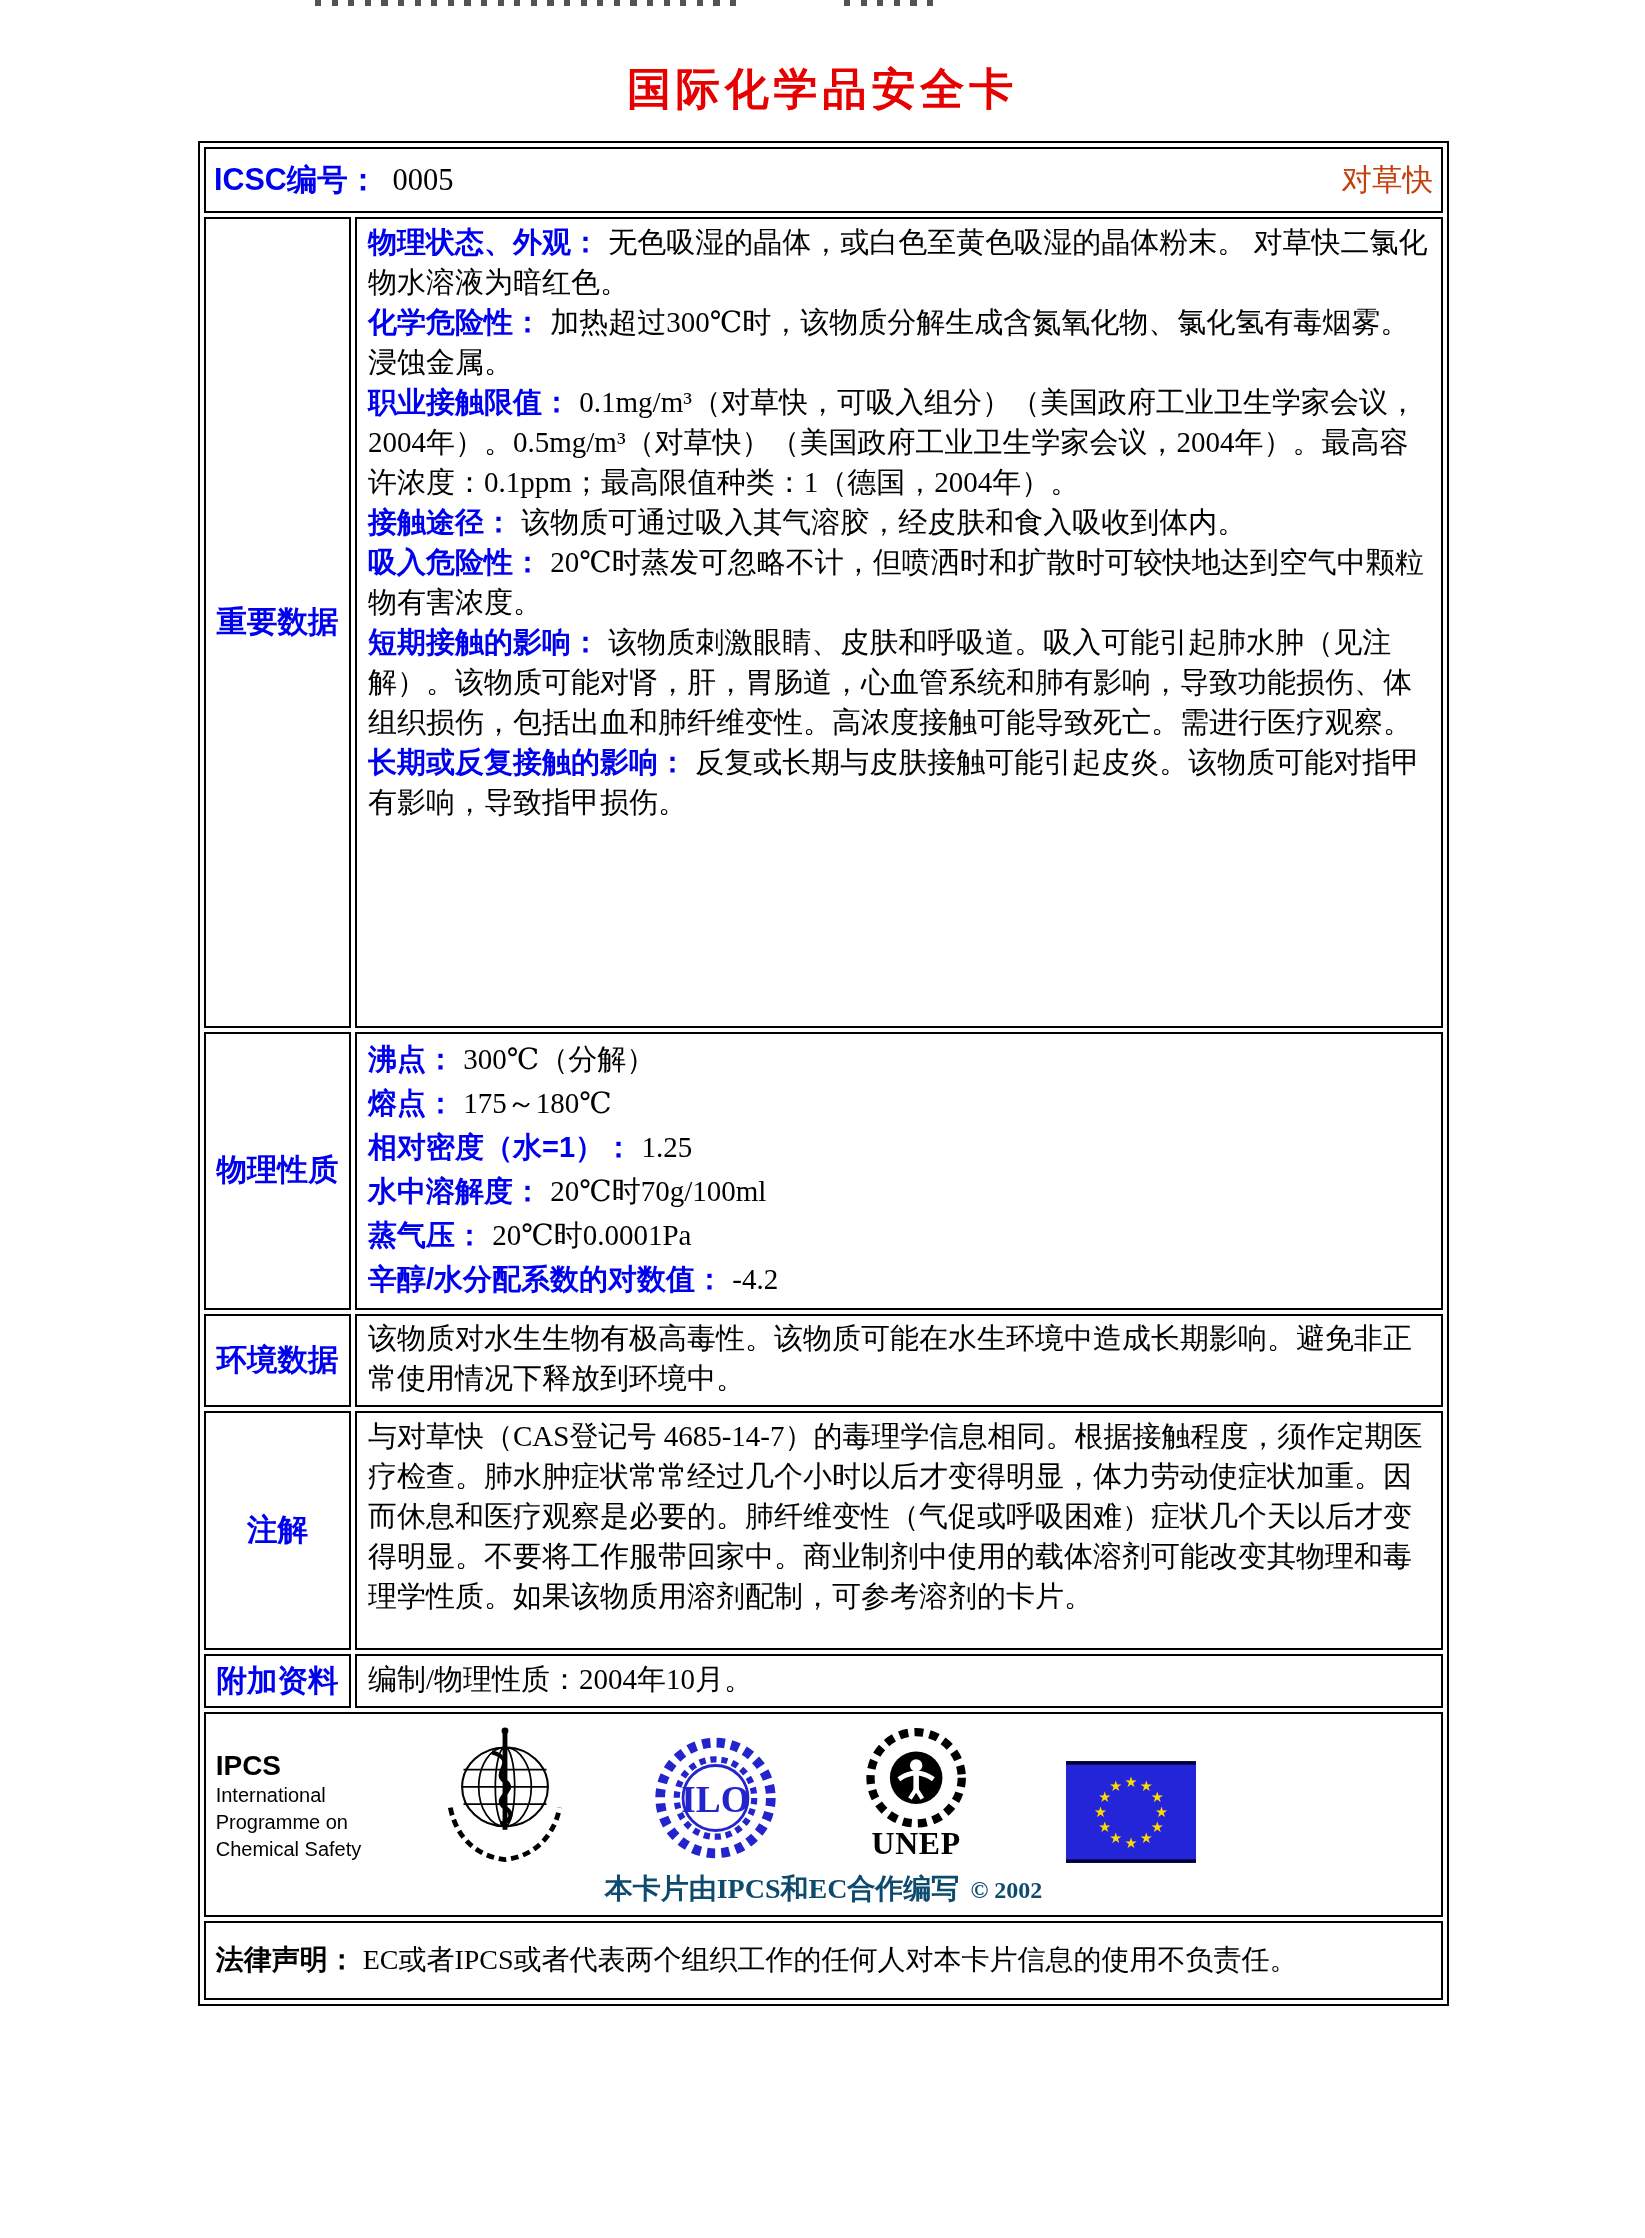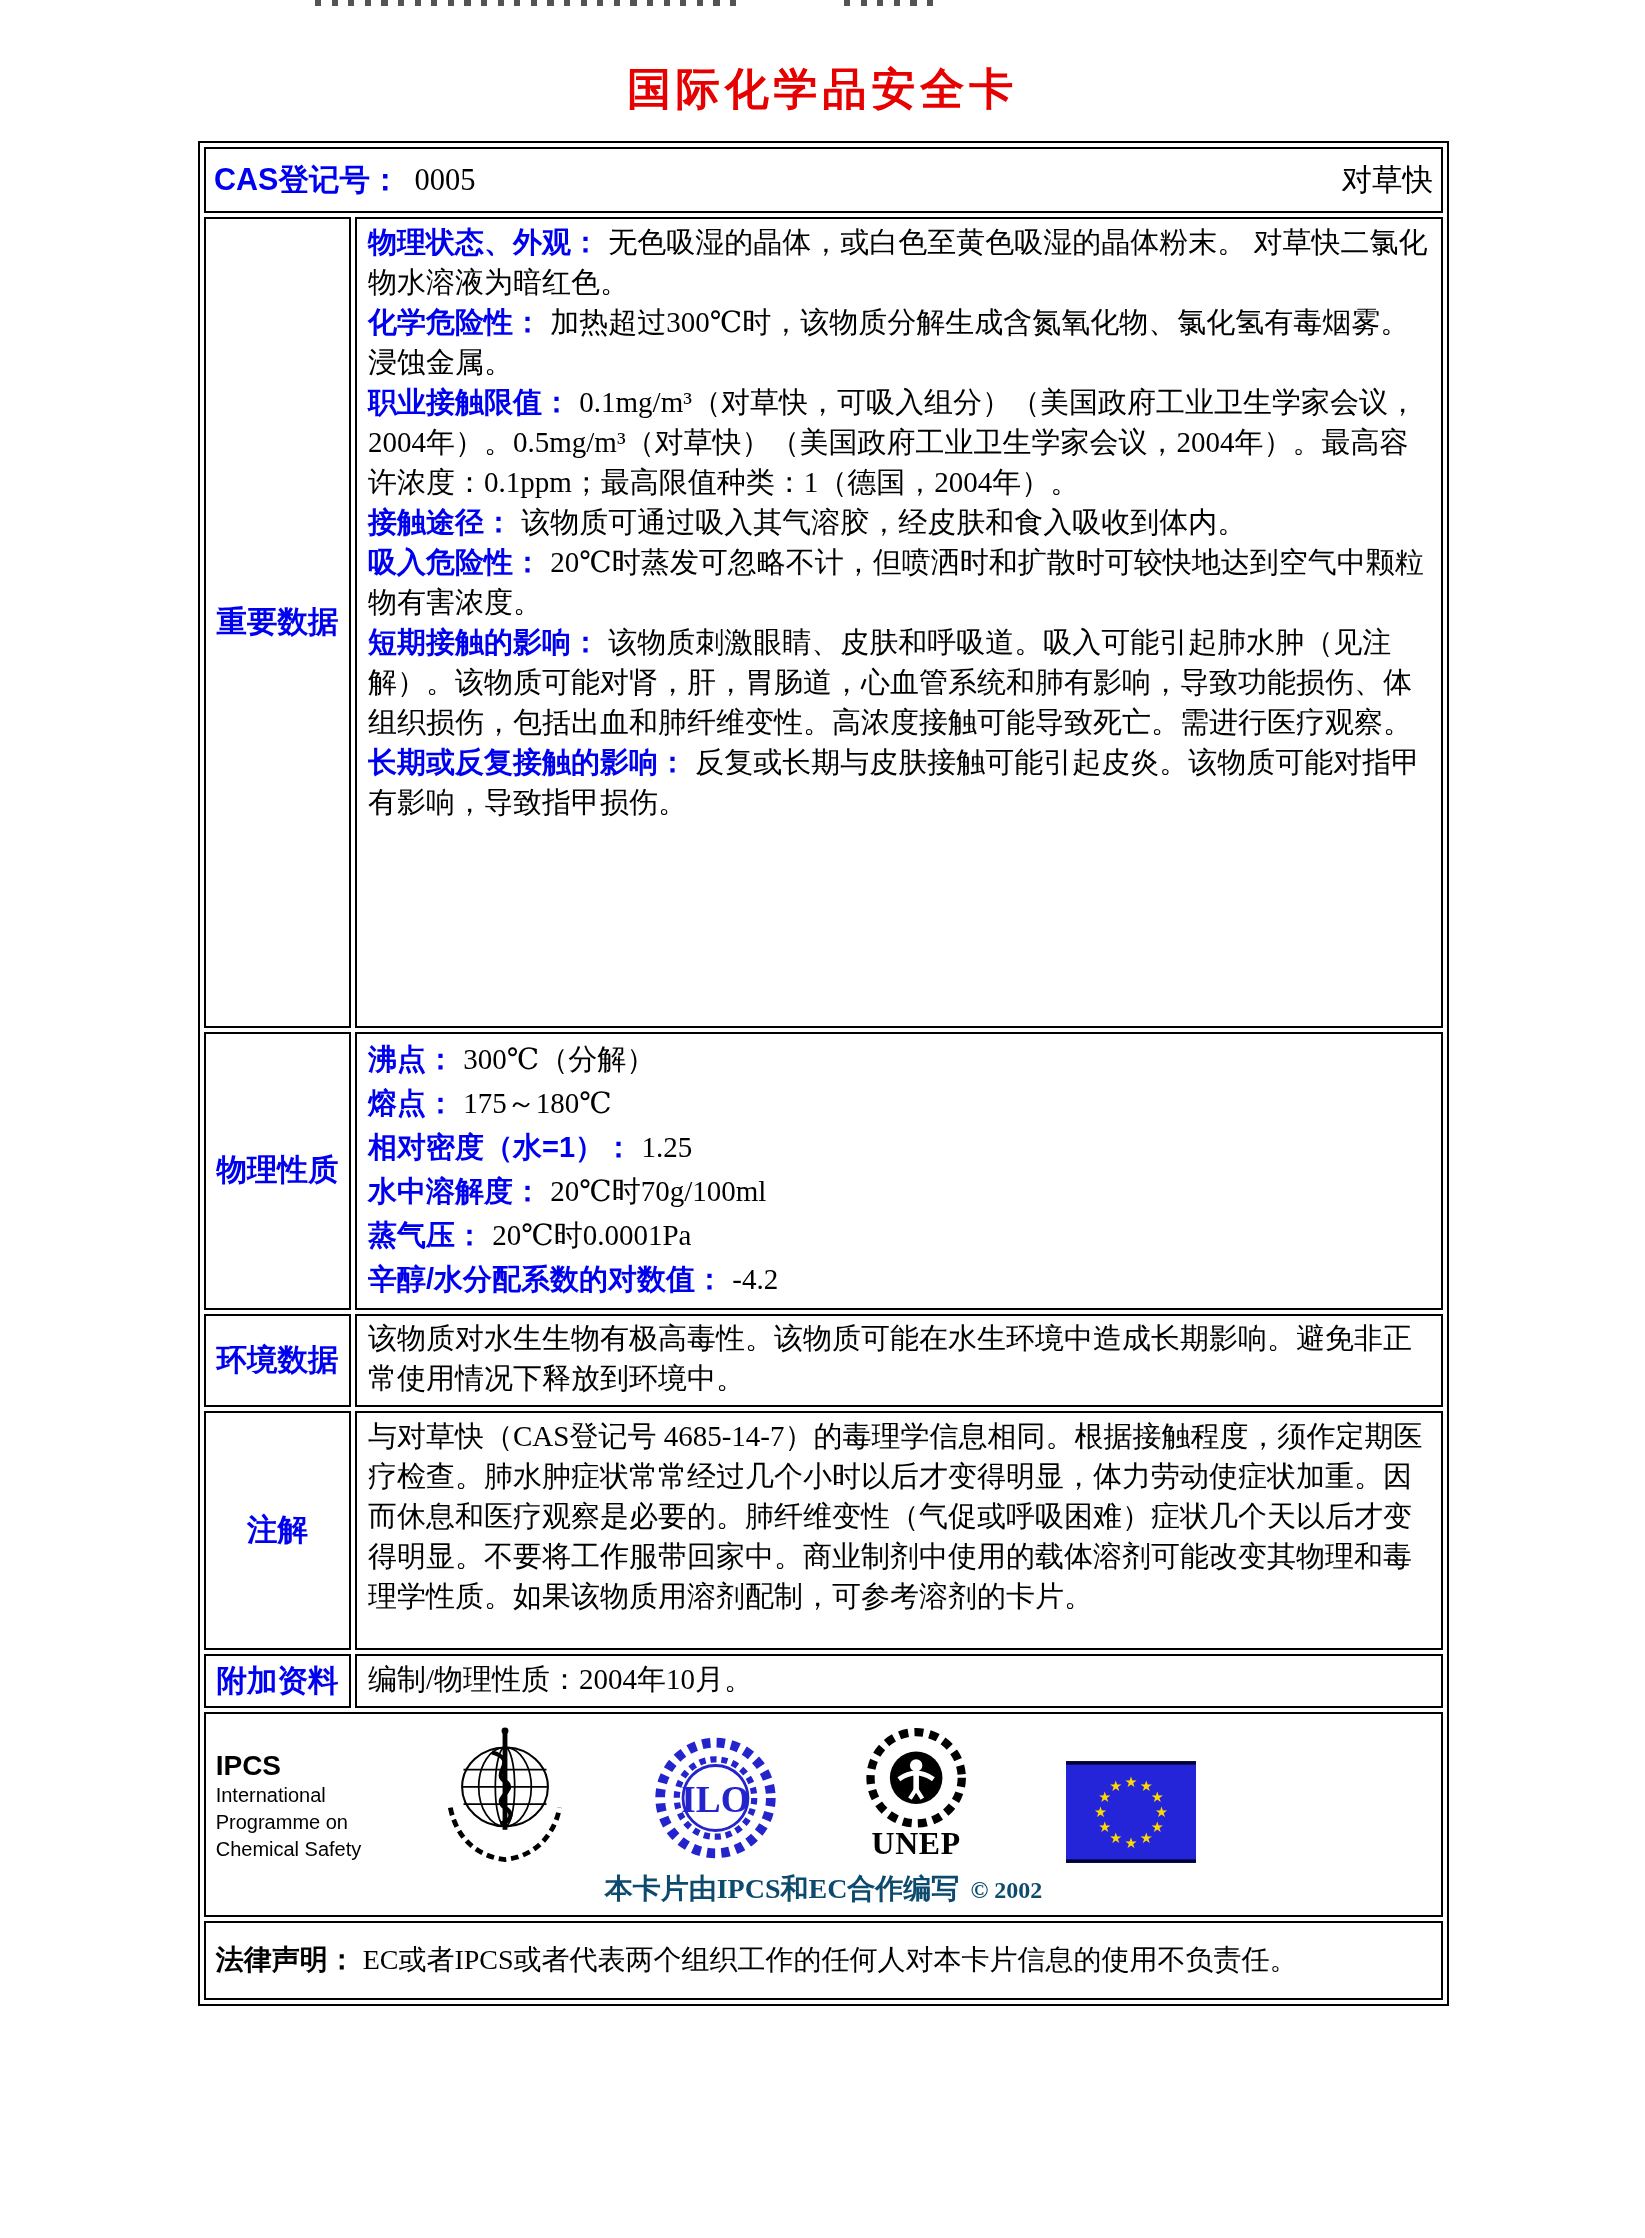--- a/index.html
+++ b/index.html
@@ -15,21 +15,21 @@
 
   table.card{margin:22px 0 0 198px;width:1251px;border:2.8px solid #000;border-collapse:separate;border-spacing:4.2px;table-layout:fixed;background:#fff;}
   td{border:2.1px solid #000;vertical-align:top;background:#fff;}
 
   td.label-cell{text-align:center;vertical-align:middle;color:#0000f0;font-family:"Liberation Sans","DejaVu Sans",sans-serif;font-weight:bold;font-size:30.5px;}
   td.content-cell{padding:2.8px 11px 7px 11px;font-size:29px;line-height:40px;}
 
   .header-flex{display:flex;justify-content:space-between;align-items:center;padding:0 7px;height:60px;font-size:30.5px;}
   .icsc-label{color:#0000f0;font-family:"Liberation Sans","DejaVu Sans",sans-serif;font-weight:bold;}
   .icsc-number{margin-left:14px;color:#000;}
-  .chem-name{color:#000000;}
+  .chem-name{color:#c2410c;}
 
   .entry{margin:0;}
   .term{color:#0000f0;font-family:Liberation Sans, sans-serif;font-weight:bold;padding-right:8.3px;}
   .phys .entry{line-height:44px;}
   .notes-cell{line-height:38px;}
   .middle{vertical-align:middle;}
 
   .logos-cell{padding:7px 9.7px;}
   .logos-row{display:flex;align-items:flex-end;}
   .ipcs-block{width:208px;padding-top:15.2px;font-family:"Liberation Sans","DejaVu Sans",sans-serif;color:#000;}
@@ -60,21 +60,21 @@
     <colgroup>
         <col style="width:147px">
         <col>
       </colgroup>
 
     <tbody>
         <tr>
       <td colspan="2">
         <div class="header-flex">
           <span>
-            <span class="icsc-label">CAS登记号：</span><span class="icsc-number">0005</span>
+            <span class="icsc-label">ICSC编号：</span><span class="icsc-number">0005</span>
           </span>
           <span class="chem-name">对草快</span>
         </div>
       </td>
     </tr>
 
     <tr>
       <td class="label-cell">重要数据</td>
       <td class="content-cell" style="height:797px;">
         <p class="entry"><span class="term">物理状态、外观：</span><span>无色吸湿的晶体，或白色至黄色吸湿的晶体粉末。 对草快二氯化物水溶液为暗红色。</span></p>

